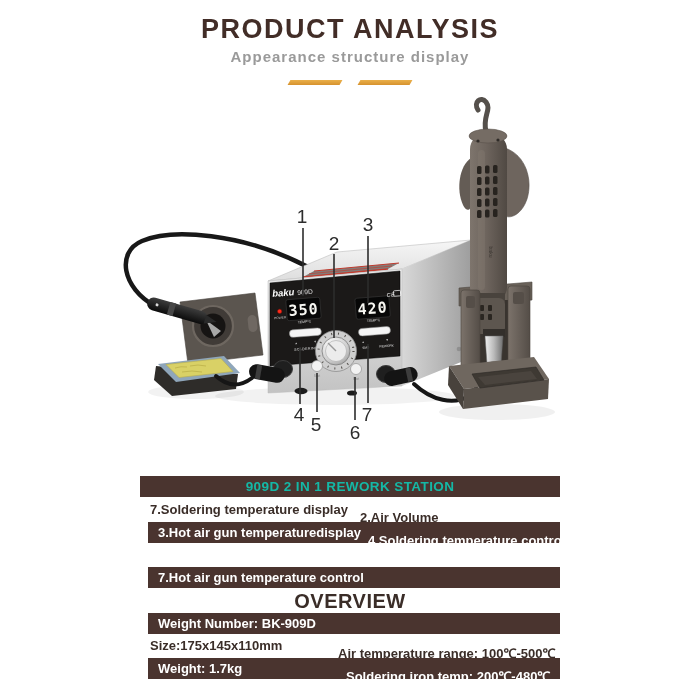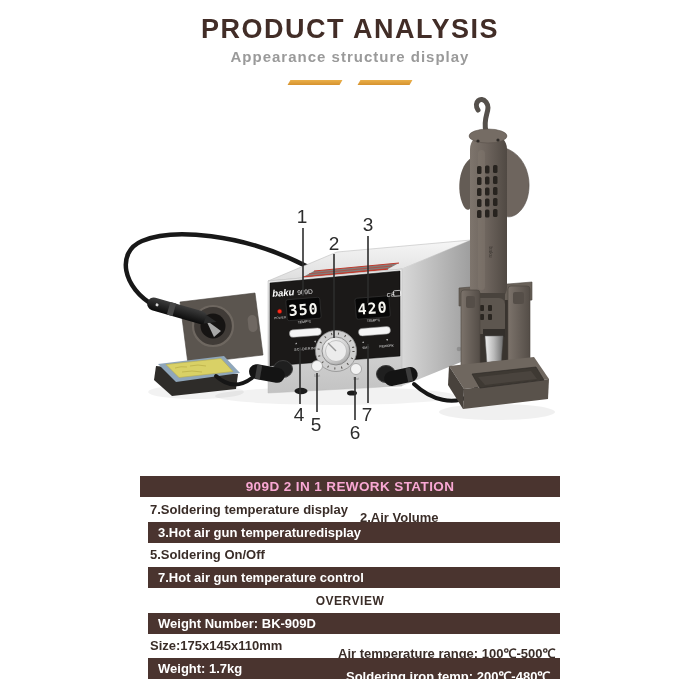--- a/index.html
+++ b/index.html
@@ -17,30 +17,30 @@
   .hdr .subtitle{margin-top:3px;font-size:15px;font-weight:bold;letter-spacing:1px;color:var(--subtitle-gray);}
   .hdr .bars{margin-top:6px;height:6px;}
   .hdr .bar{display:inline-block;width:52px;height:5px;margin:0 7px;
     background:linear-gradient(#eab04a,#d6922e);transform:skewX(-30deg);}
 
   
   .figure{position:absolute;top:0;left:0;}
 
   
   .tables{position:absolute;left:140px;top:476px;width:420px;font-weight:bold;}
-  .t-header{background:var(--brown);color:#f9a8d4;height:21px;line-height:21px;
+  .t-header{background:var(--brown);color:#14b8a6;height:21px;line-height:21px;
     text-align:center;font-size:13.5px;letter-spacing:.4px;margin-bottom:2px;}
   .t-row{position:relative;height:21px;line-height:21px;font-size:13px;margin-bottom:1.5px;}
   .t-row .cl{position:absolute;left:10px;top:0;white-space:nowrap;}
   .t-row .cr{position:absolute;top:8px;white-space:nowrap;}
   .feature .cr{left:220px;}
   .overview .cr{left:198px;}
   .t-row.dark{background:var(--brown);color:#fff;margin-left:8px;}
   .t-row.light{background:#fff;color:var(--text-dark);}
-  .ov-title{height:22px;line-height:22px;text-align:center;font-size:12px;
+  .ov-title{height:22px;line-height:22px;text-align:center;font-size:20px;
     color:var(--text-dark);letter-spacing:.5px;margin-top:2px;margin-bottom:1px;}
 </style>
 </head>
 <body>
 
 <div class="stage">
 
   <div class="hdr">
     <div class="title">PRODUCT ANALYSIS</div>
     <div class="subtitle">Appearance structure display</div>
@@ -276,23 +276,23 @@
 
   <div class="tables">
     <div class="feature">
       <div class="t-header">909D 2 IN 1 REWORK STATION</div>
       <div class="t-row light">
         <span class="cl">7.Soldering temperature display</span>
         <span class="cr">2.Air Volume</span>
       </div>
       <div class="t-row dark">
         <span class="cl">3.Hot air gun temperaturedisplay</span>
+        <span class="cr">4.Soldering temperature control</span>
       </div>
       <div class="t-row light">
-        <span class="cl">5.Soldering On/Off</span>
       </div>
       <div class="t-row dark">
         <span class="cl">7.Hot air gun temperature control</span>
         <span class="cr"></span>
       </div>
     </div>
 
     <div class="overview">
       <div class="ov-title">OVERVIEW</div>
       <div class="t-row dark">

